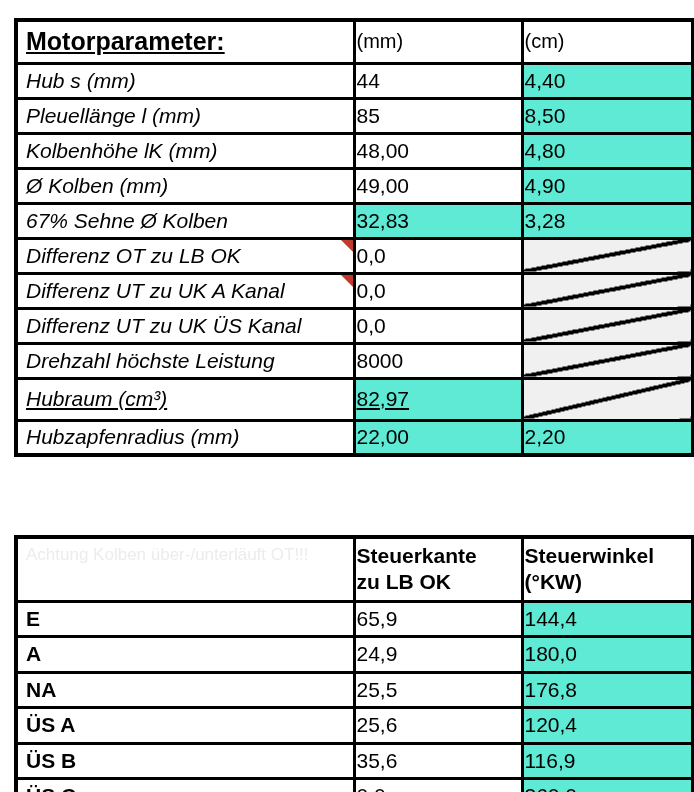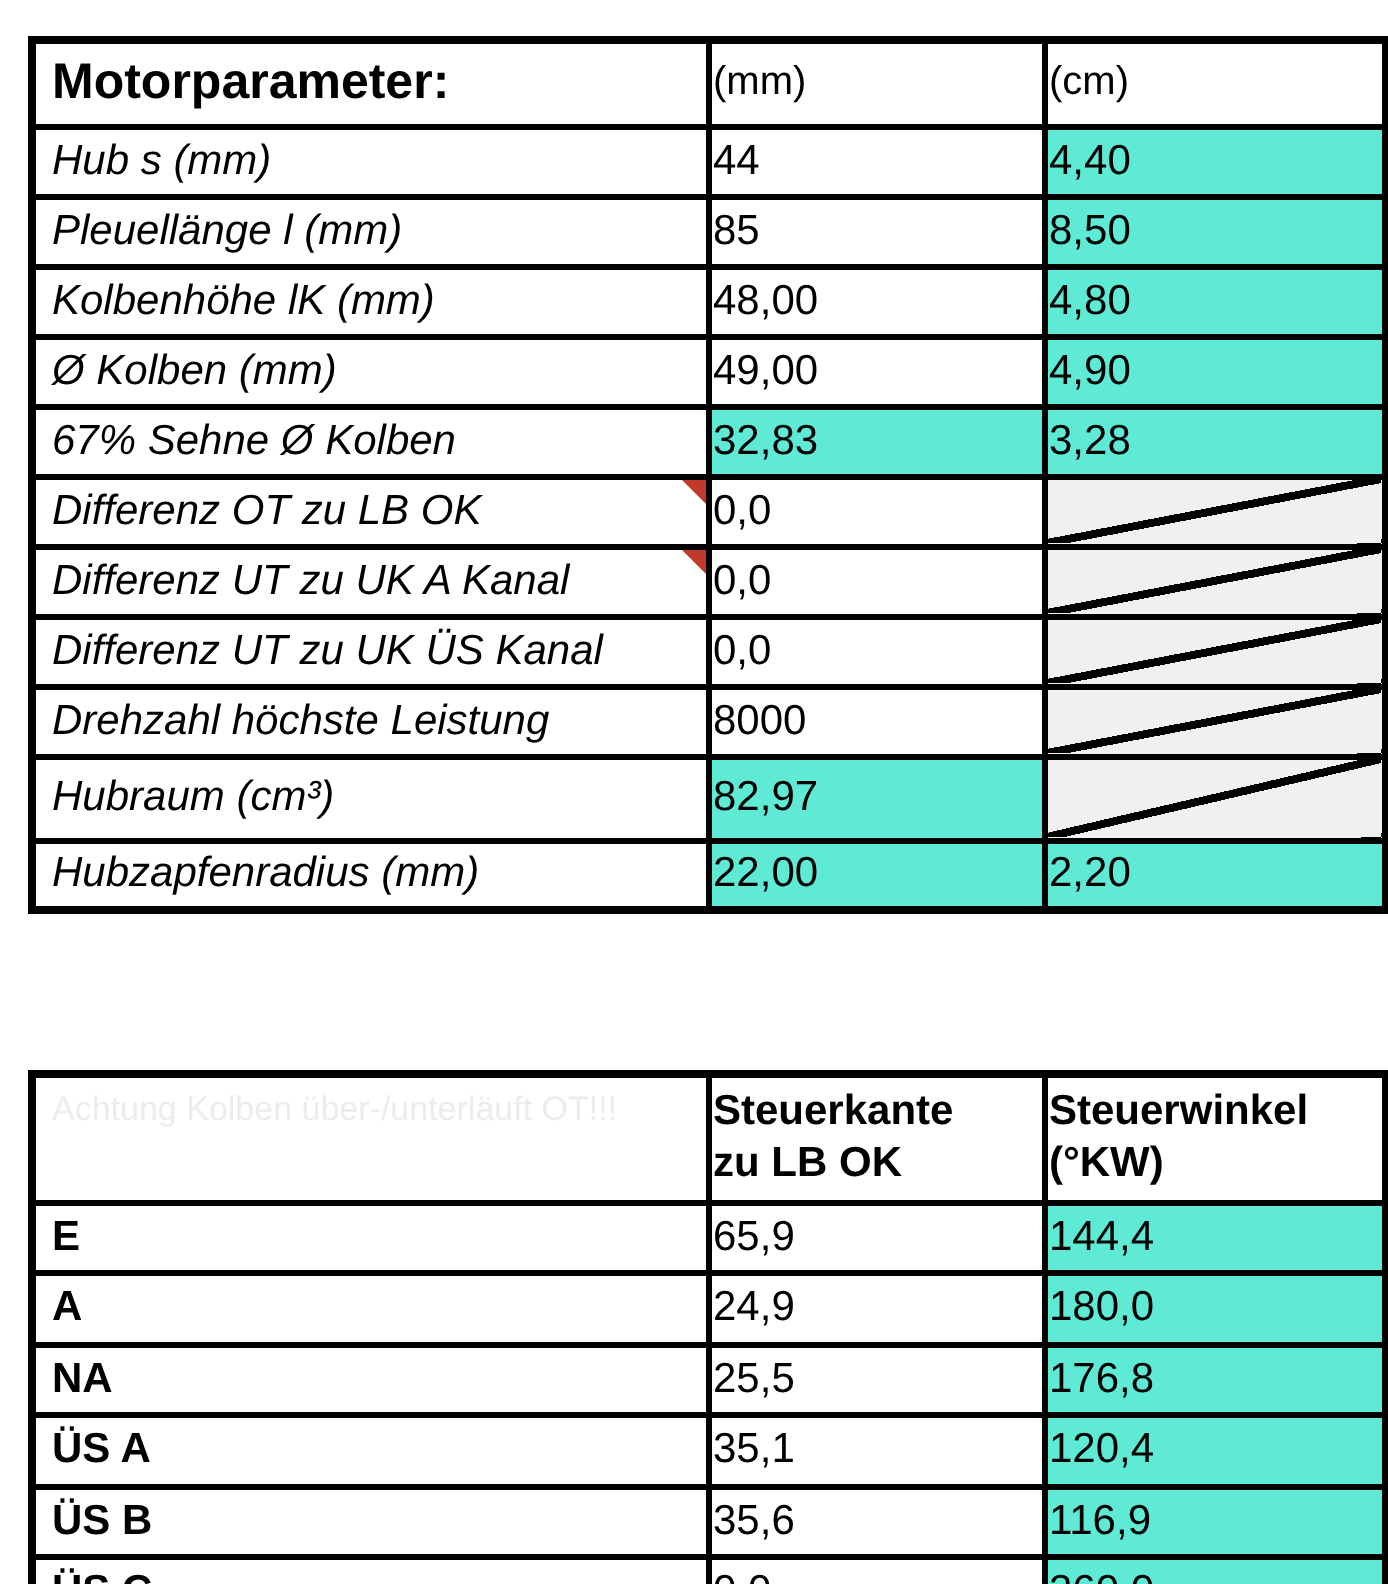--- a/index.html
+++ b/index.html
@@ -23,25 +23,26 @@
   td {
     border: 3px solid #000;
     box-sizing: border-box;
     vertical-align: middle;
     overflow: hidden;
   }
   
   .t1 { top: 18px; }
   .t1 tr { height: 35px; }
   .t1 tr.hdr { height: 43px; }
-  .t1 tr.tall { height: 42px; }
+  .t1 tr.tall { height: 42px; text-decoration: underline; }
   .title-cell {
     font-size: 25px;
     font-weight: bold;
     padding-left: 8px;
+    text-decoration: underline;
   }
   .unit-cell {
     font-size: 20px;
     text-align: left;
   }
   .label-cell {
     font-style: italic;
     font-size: 21px;
     padding-left: 8px;
     position: relative;
@@ -243,21 +244,21 @@
       </tr>
 
       <tr>
         <td class="rowlabel-cell">NA</td>
         <td class="num-cell">25,5</td>
         <td class="num-cell gray">176,8</td>
       </tr>
 
       <tr>
         <td class="rowlabel-cell">ÜS A</td>
-        <td class="num-cell">35,1</td>
+        <td class="num-cell">25,6</td>
         <td class="num-cell gray">120,4</td>
       </tr>
 
       <tr>
         <td class="rowlabel-cell">ÜS B</td>
         <td class="num-cell">35,6</td>
         <td class="num-cell gray">116,9</td>
       </tr>
 
       <tr>

